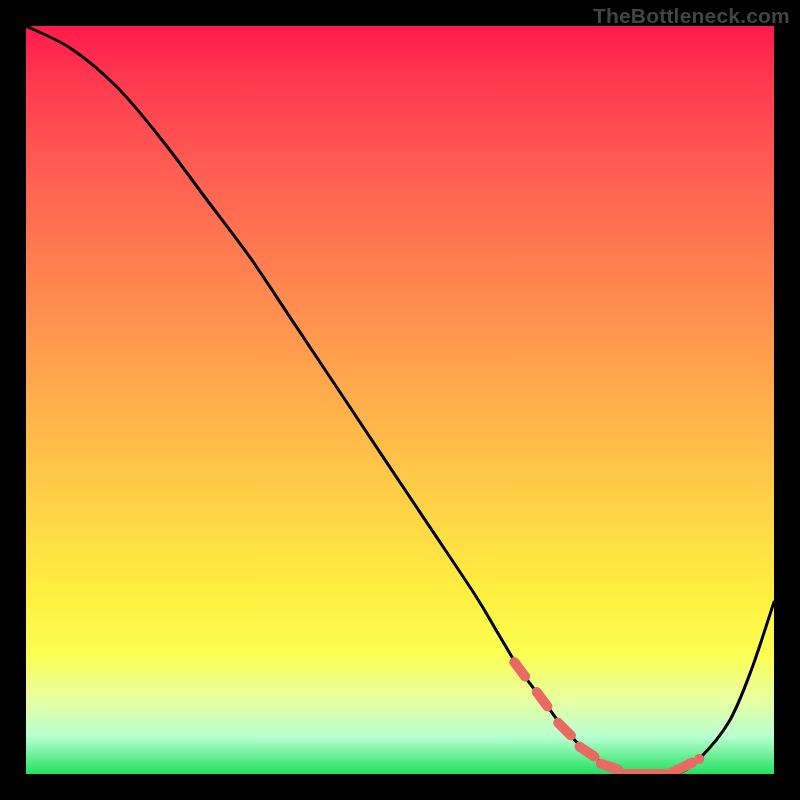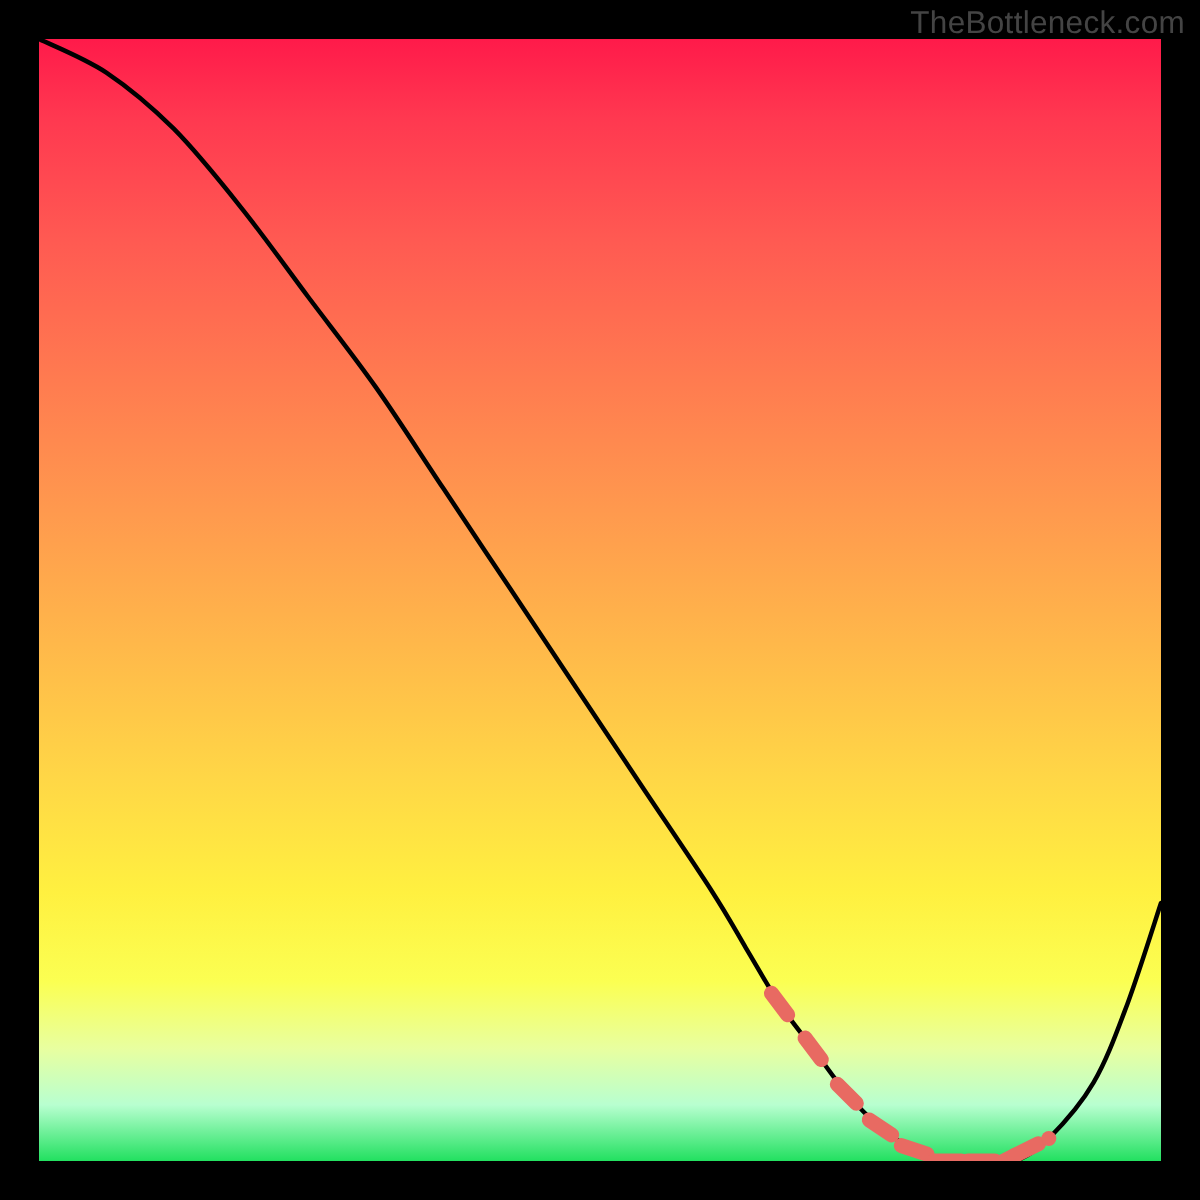--- a/index.html
+++ b/index.html
@@ -38,21 +38,21 @@
     );
   }
   .attribution {
     position: absolute;
     top: 4px;
     right: 10px;
     font-family: Arial, Helvetica, sans-serif;
     font-size: 21px;
     color: #444;
     letter-spacing: 0.2px;
-    font-weight: 400;
+    font-weight: 700;
   }
   svg.overlay {
     position: absolute;
     left: 0;
     top: 0;
     width: 748px;
     height: 748px;
     pointer-events: none;
   }
 </style>

